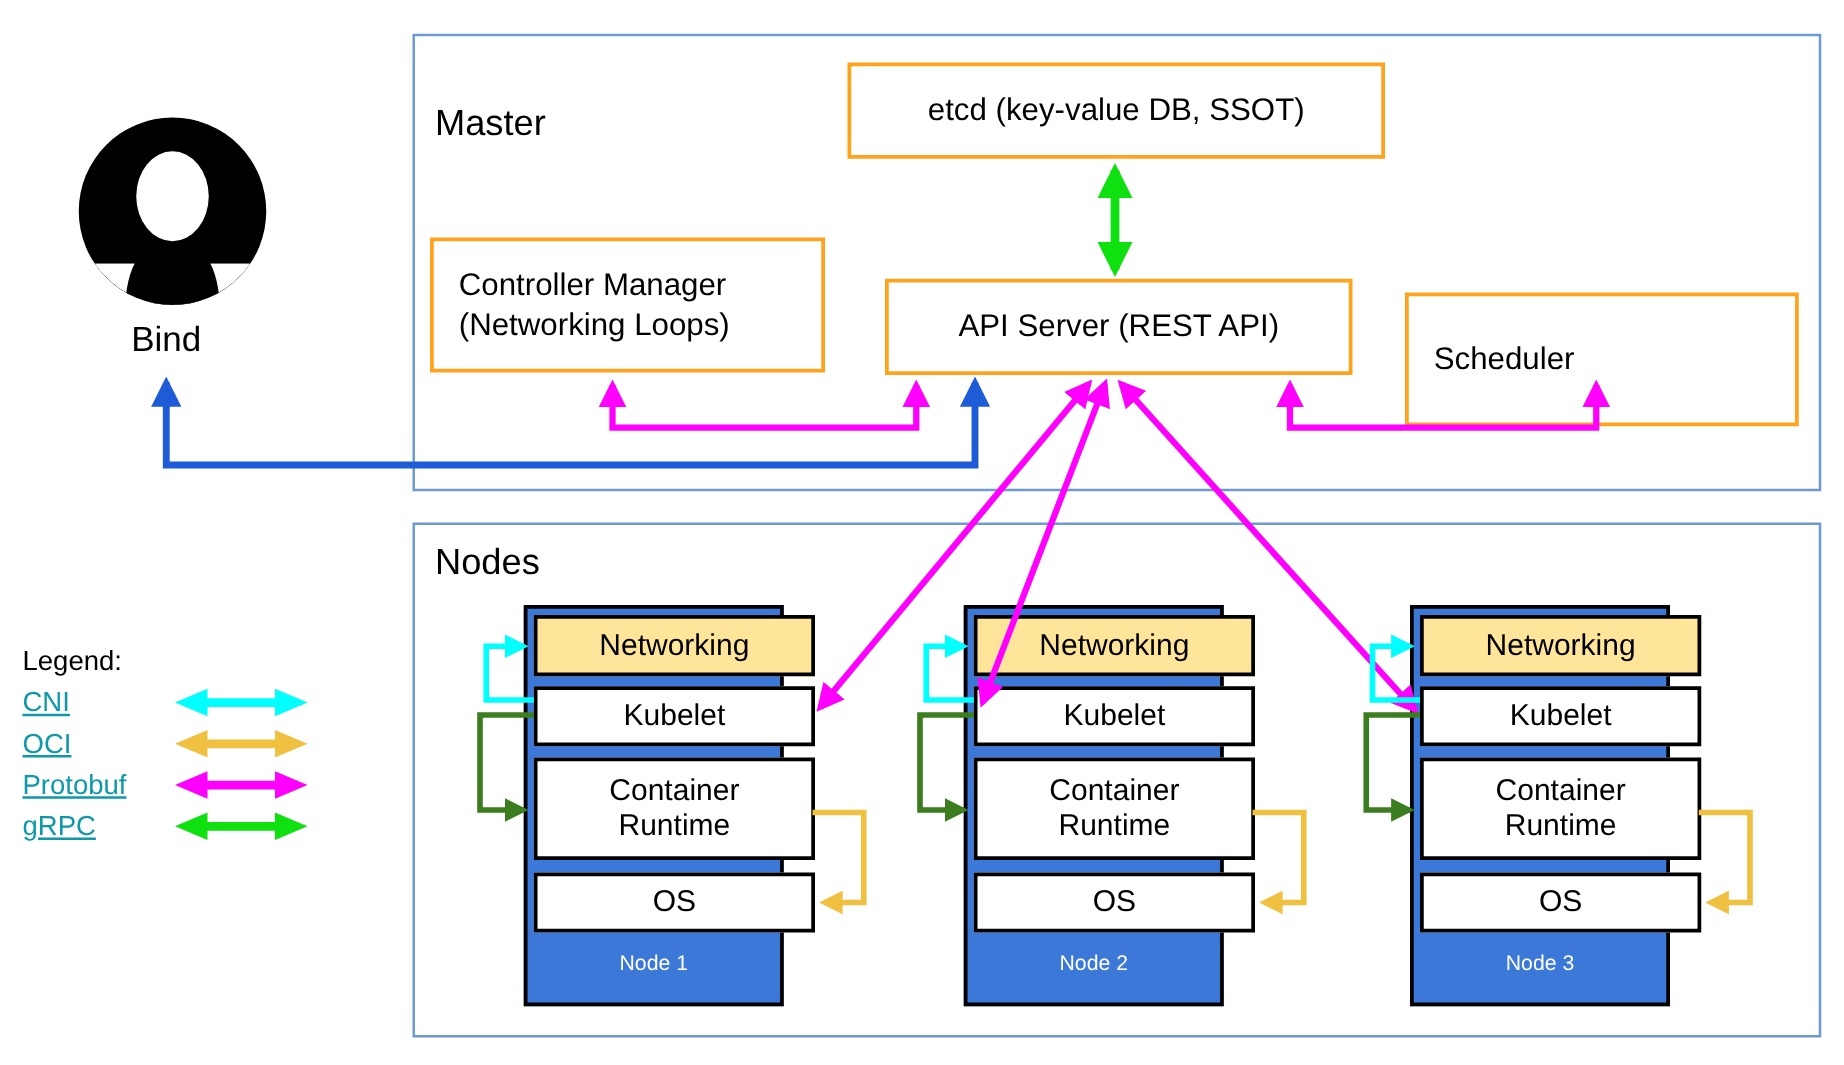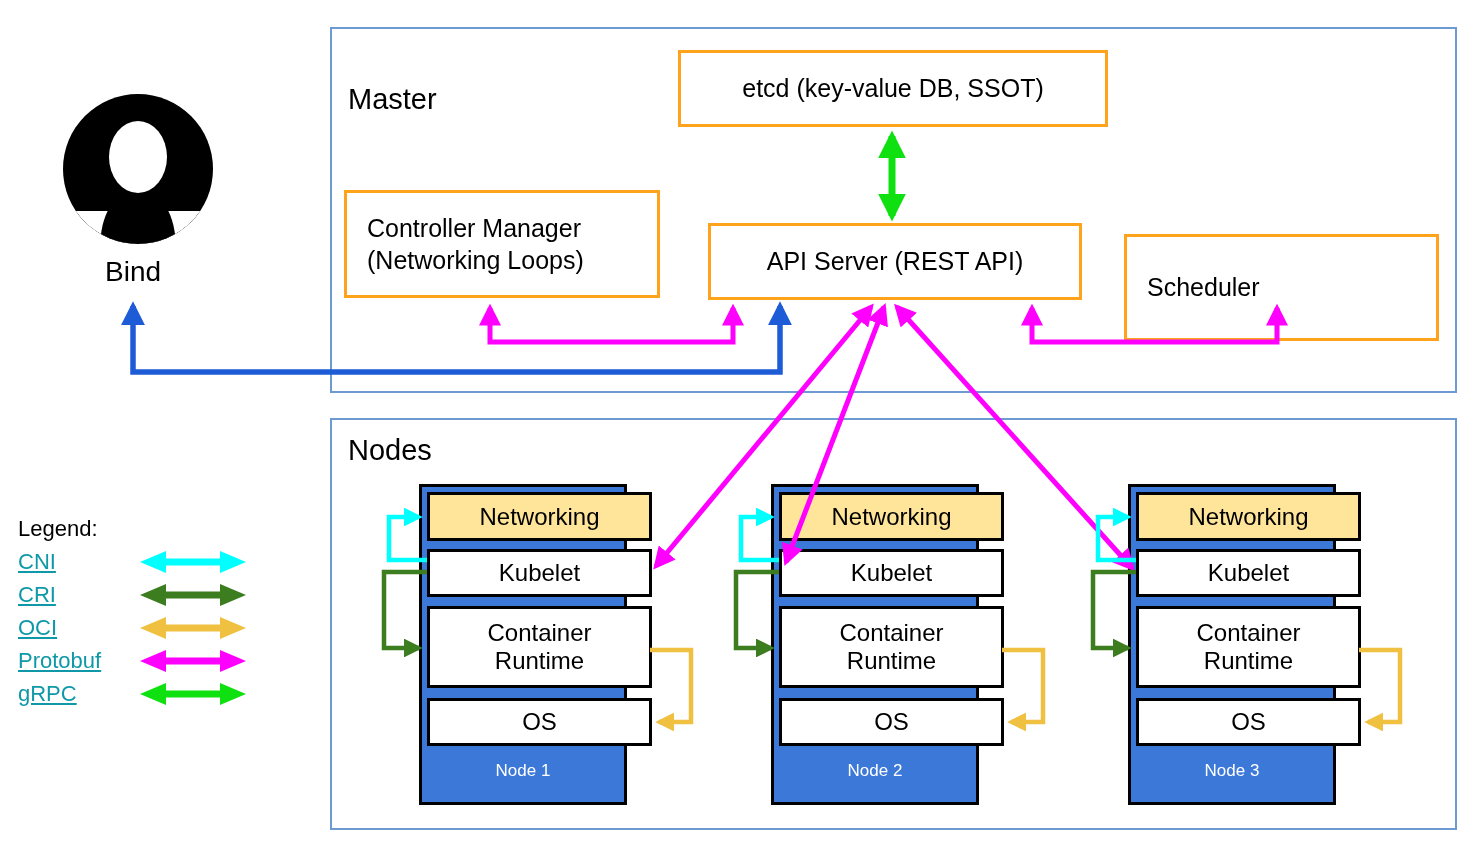--- a/index.html
+++ b/index.html
@@ -68,26 +68,20 @@
     <ellipse cx="76" cy="64" rx="29" ry="36" fill="#fff"></ellipse>
   </svg>
   <div class="user-label" style="left:105px;top:256px;">Bind</div>
 
   <div class="legend">
     <div class="legend-title">Legend:</div>
     <div class="legend-row">
       <span class="legend-link">CNI</span>
       <svg class="legend-arrow" width="106" height="24">
           <polygon class="f-cni" points="0,12 26,1 26,8.5 80,8.5 80,1 106,12 80,23 80,15.5 26,15.5 26,23"></polygon>
-        </svg>
-    </div>
-    <div class="legend-row">
-      <span class="legend-link">CRI</span>
-      <svg class="legend-arrow" width="106" height="24">
-          <polygon class="f-cri" points="0,12 26,1 26,8.5 80,8.5 80,1 106,12 80,23 80,15.5 26,15.5 26,23"></polygon>
         </svg>
     </div>
     <div class="legend-row">
       <span class="legend-link">OCI</span>
       <svg class="legend-arrow" width="106" height="24">
           <polygon class="f-oci" points="0,12 26,1 26,8.5 80,8.5 80,1 106,12 80,23 80,15.5 26,15.5 26,23"></polygon>
         </svg>
     </div>
     <div class="legend-row">
       <span class="legend-link">Protobuf</span>

